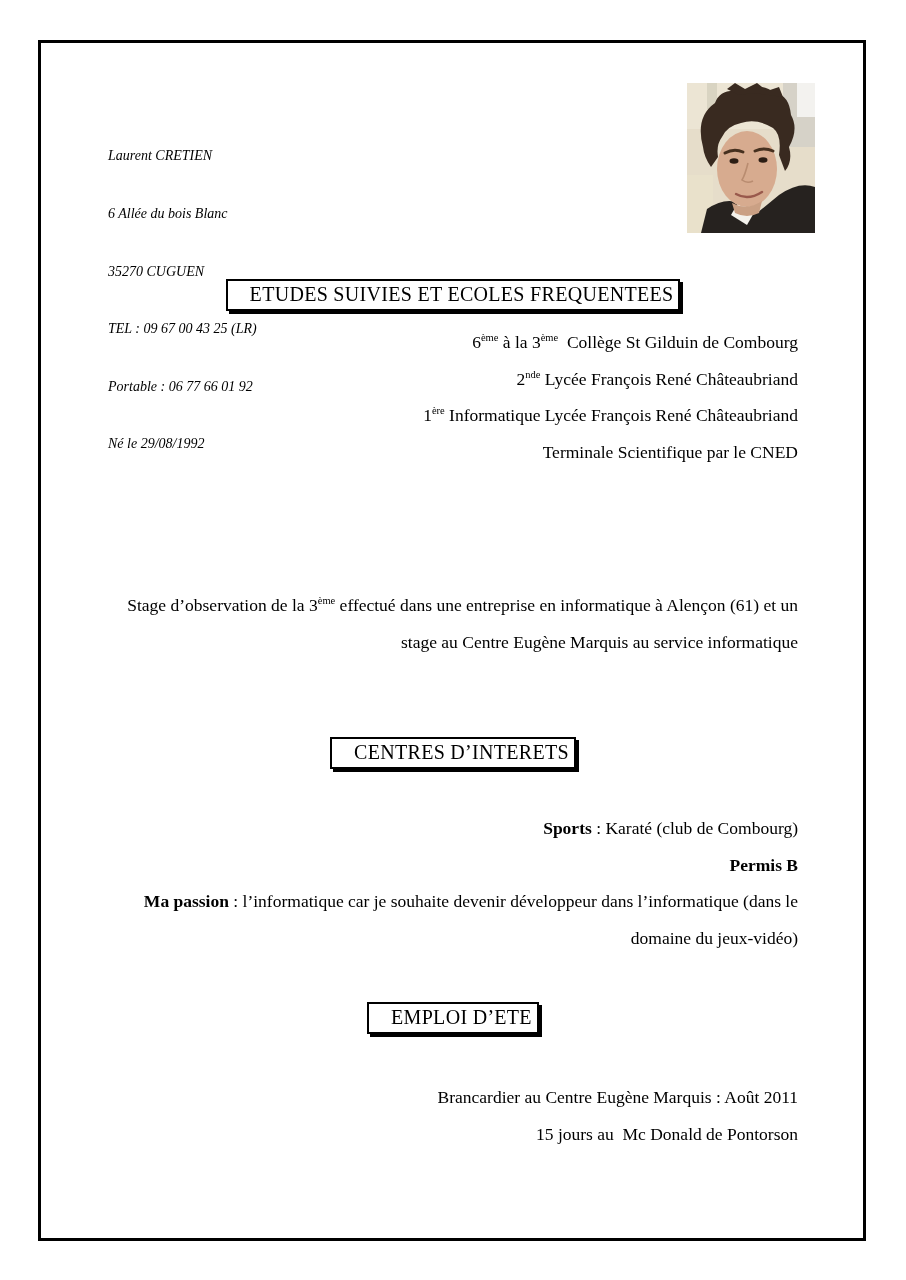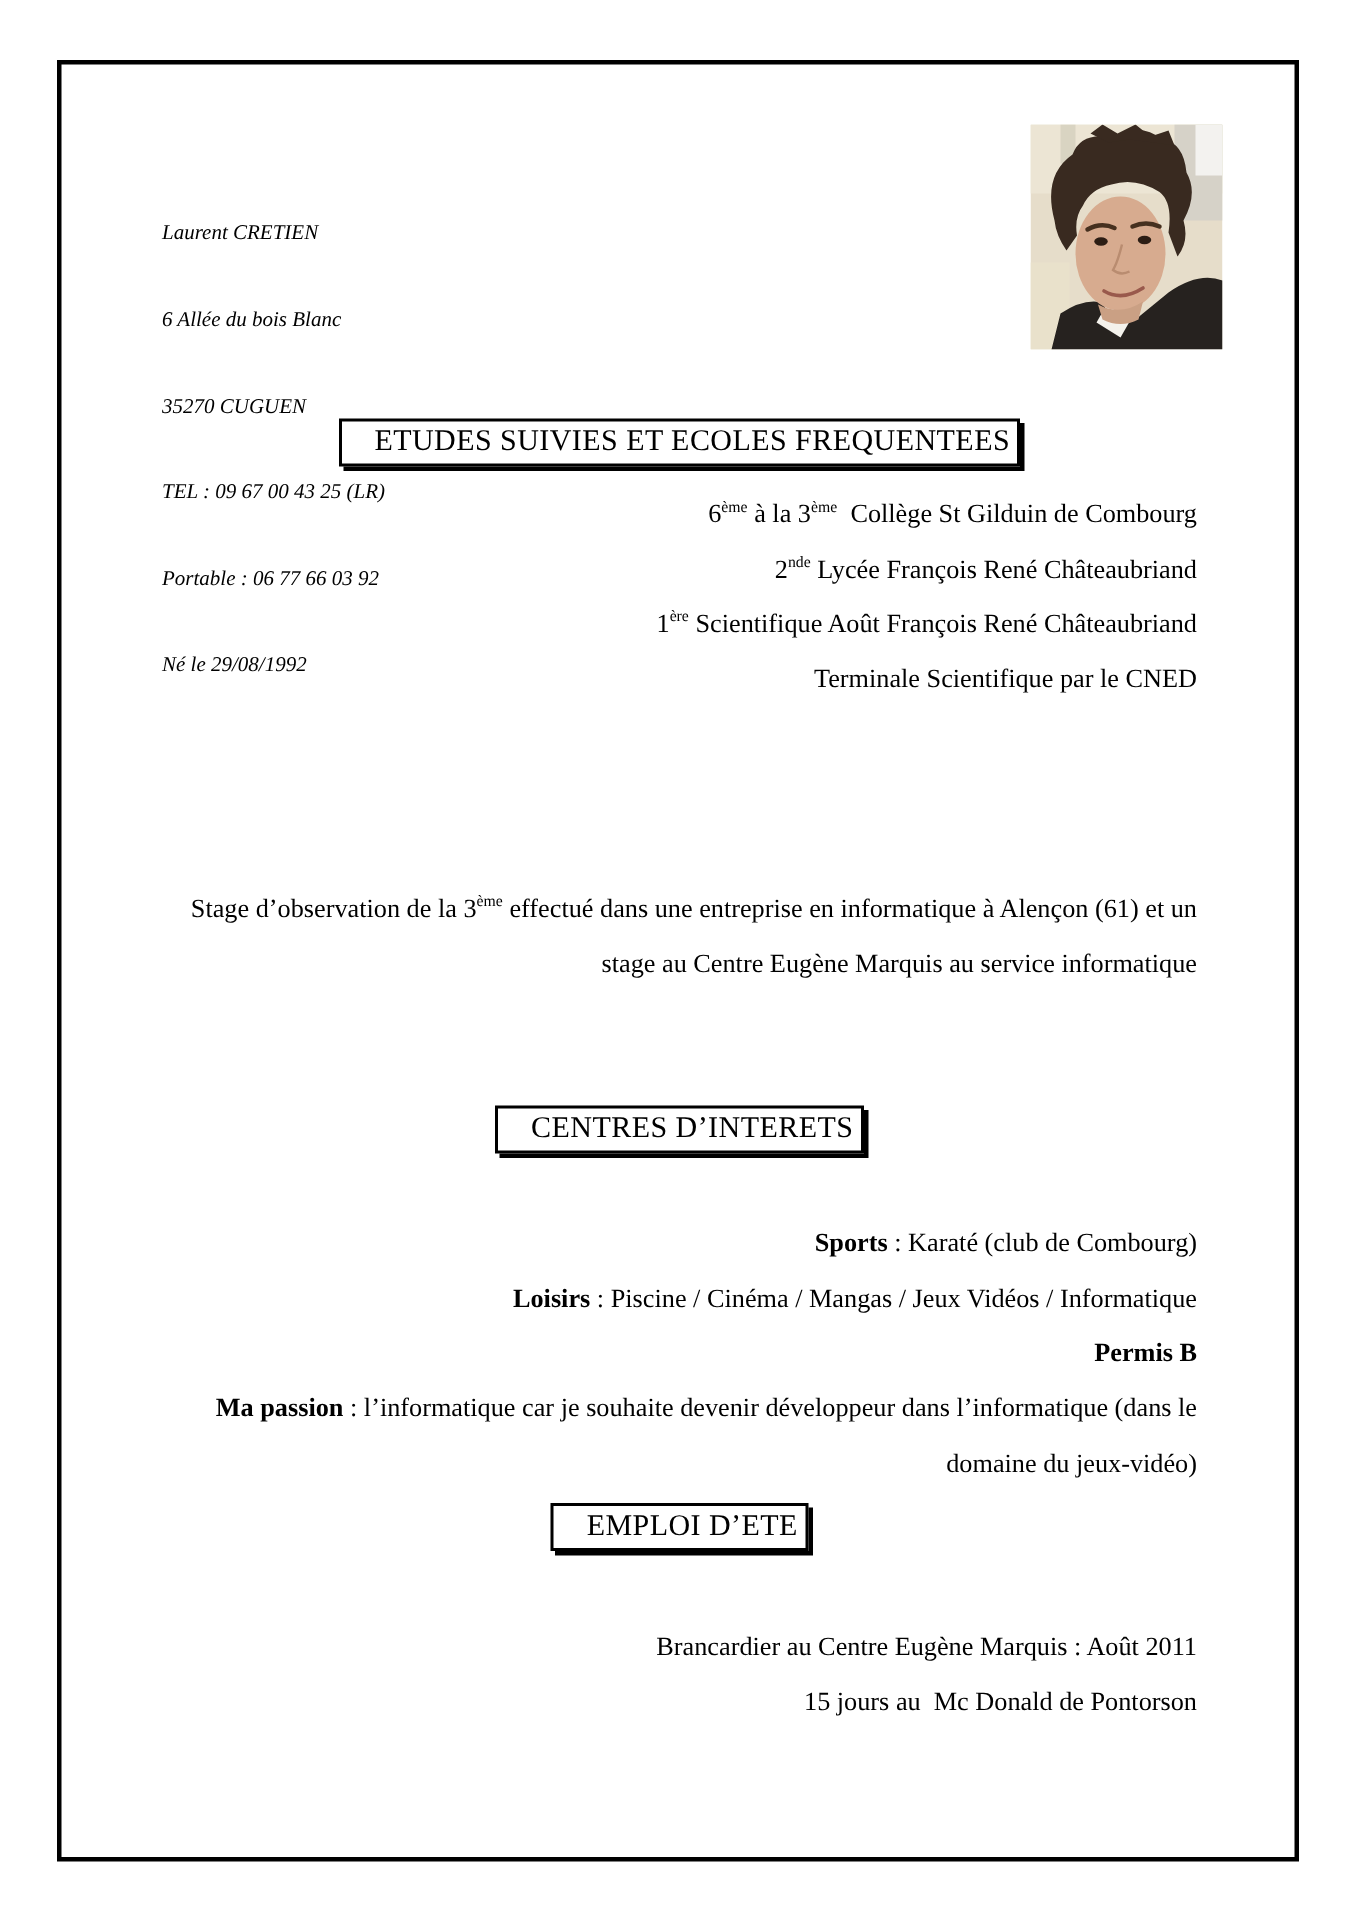--- a/index.html
+++ b/index.html
@@ -70,21 +70,21 @@
 <body>
 
 <div class="page">
   <div class="frame"></div>
 
   <div class="contact">
     <div>Laurent CRETIEN</div>
     <div>6 Allée du bois Blanc</div>
     <div>35270 CUGUEN</div>
     <div>TEL : 09 67 00 43 25 (LR)</div>
-    <div>Portable : 06 77 66 03 92</div>
+    <div>Portable : 06 77 66 01 92</div>
     <div>Né le 29/08/1992</div>
   </div>
 
   <svg class="photo" viewBox="0 0 128 150" xmlns="http://www.w3.org/2000/svg">
     <rect width="128" height="150" fill="#e6ddca"></rect>
     <rect x="0" y="0" width="128" height="46" fill="#ece5d4"></rect>
     <rect x="96" y="0" width="32" height="64" fill="#d6d2c8"></rect>
     <rect x="110" y="0" width="18" height="34" fill="#f3f2ef"></rect>
     <rect x="20" y="0" width="10" height="26" fill="#d9d4c2"></rect>
     <rect x="0" y="92" width="26" height="58" fill="#ead fb" opacity="0"></rect>
@@ -103,36 +103,35 @@
     <path d="M49 111 Q61 118 75 109" stroke="#99594c" stroke-width="2.4" fill="none" stroke-linecap="round"></path>
   </svg>
 
   <div class="title-row" style="top:279px">
     <span class="section-title">ETUDES SUIVIES ET ECOLES FREQUENTEES</span>
   </div>
 
   <div class="text-block" style="top:324px">
     <p><span>6</span><sup class="sup">ème</sup><span> à la 3</span><sup class="sup">ème</sup><span>  Collège St Gilduin de Combourg</span></p>
     <p><span>2</span><sup class="sup">nde</sup><span> Lycée François René Châteaubriand</span></p>
-    <p><span>1</span><sup class="sup">ère</sup><span> Scientifique Août François René Châteaubriand</span></p>
+    <p><span>1</span><sup class="sup">ère</sup><span> Informatique Lycée François René Châteaubriand</span></p>
     <p><span>Terminale Scientifique par le CNED</span></p>
   </div>
 
 
   <div class="text-block" style="top:587px">
     <p><span>Stage d’observation de la 3</span><sup class="sup">ème</sup><span> effectué dans une entreprise en informatique à Alençon (61) et un stage au Centre Eugène Marquis au service informatique</span></p>
   </div>
 
   <div class="title-row" style="top:737px">
     <span class="section-title">CENTRES D’INTERETS</span>
   </div>
 
   <div class="text-block" style="top:810px">
     <p><b>Sports</b><span> : Karaté (club de Combourg)</span></p>
-    <p><b>Loisirs</b><span> : Piscine / Cinéma / Mangas / Jeux Vidéos / Informatique</span></p>
     <p><b>Permis B</b><span></span></p>
     <p><b>Ma passion</b><span> : l’informatique car je souhaite devenir développeur dans l’informatique (dans le domaine du jeux-vidéo)</span></p>
   </div>
 
   <div class="title-row" style="top:1002px">
     <span class="section-title">EMPLOI D’ETE</span>
   </div>
 
   <div class="text-block" style="top:1079px">
     <p>Brancardier au Centre Eugène Marquis : Août 2011</p>

